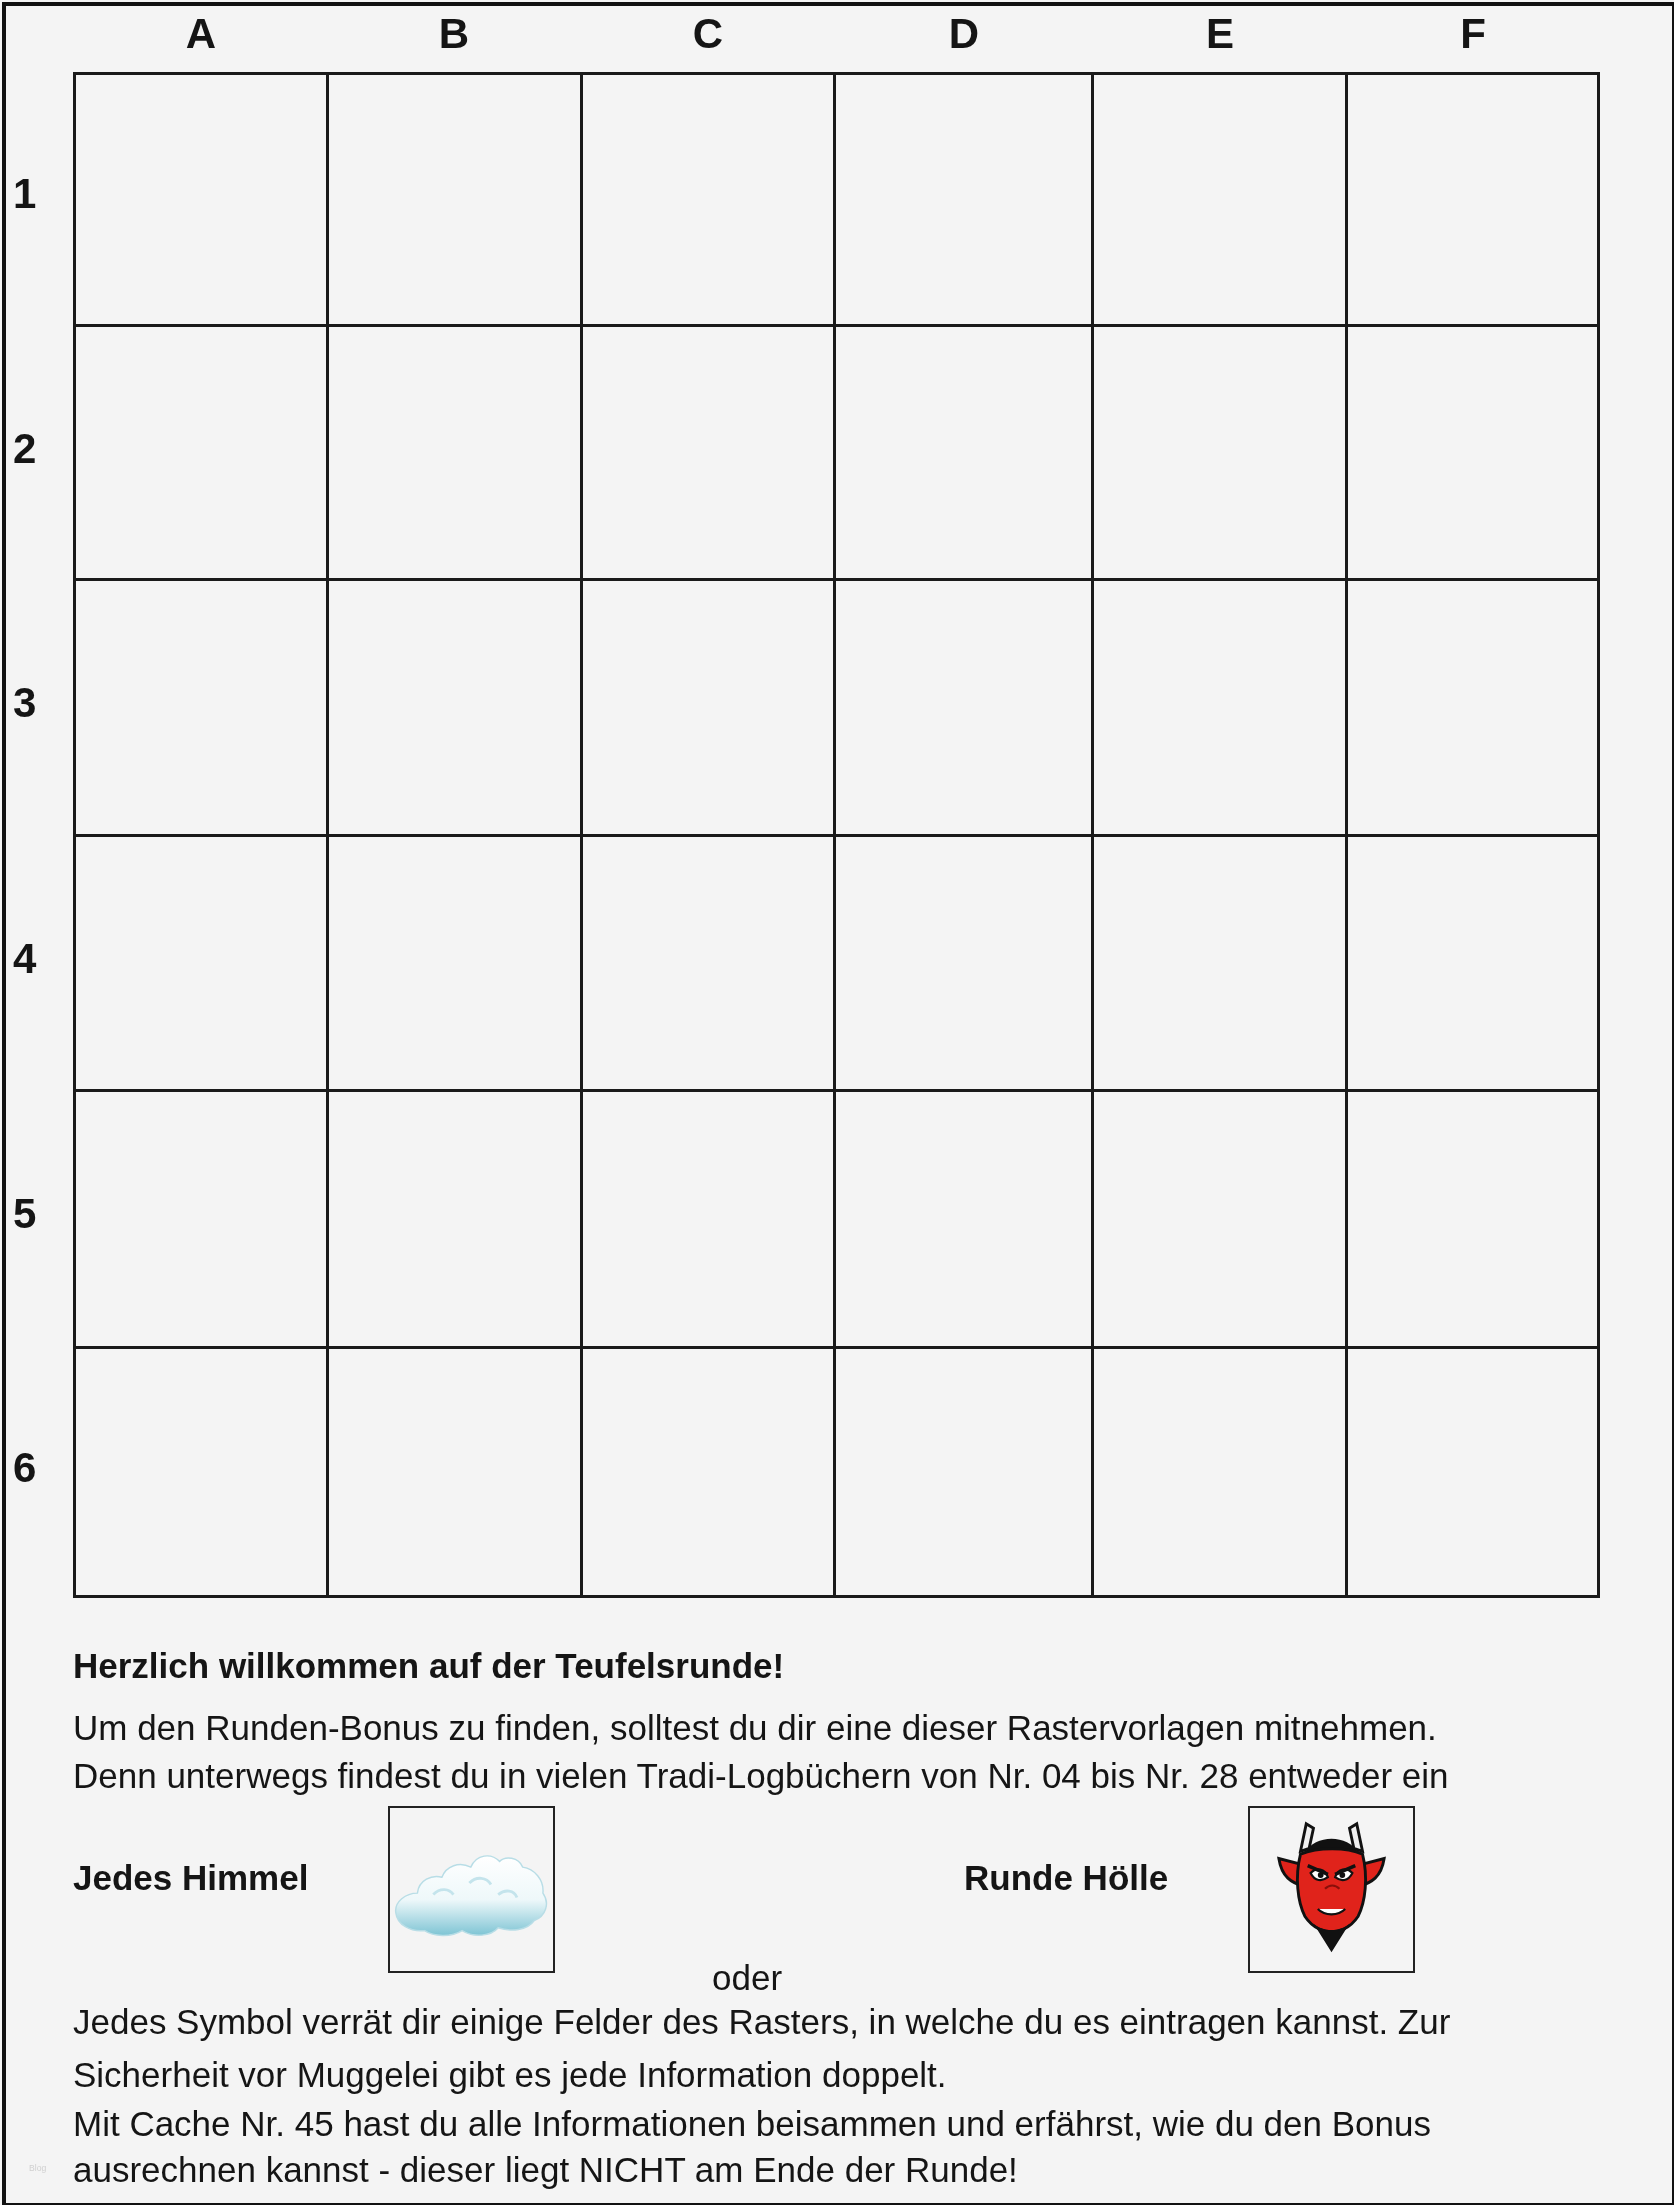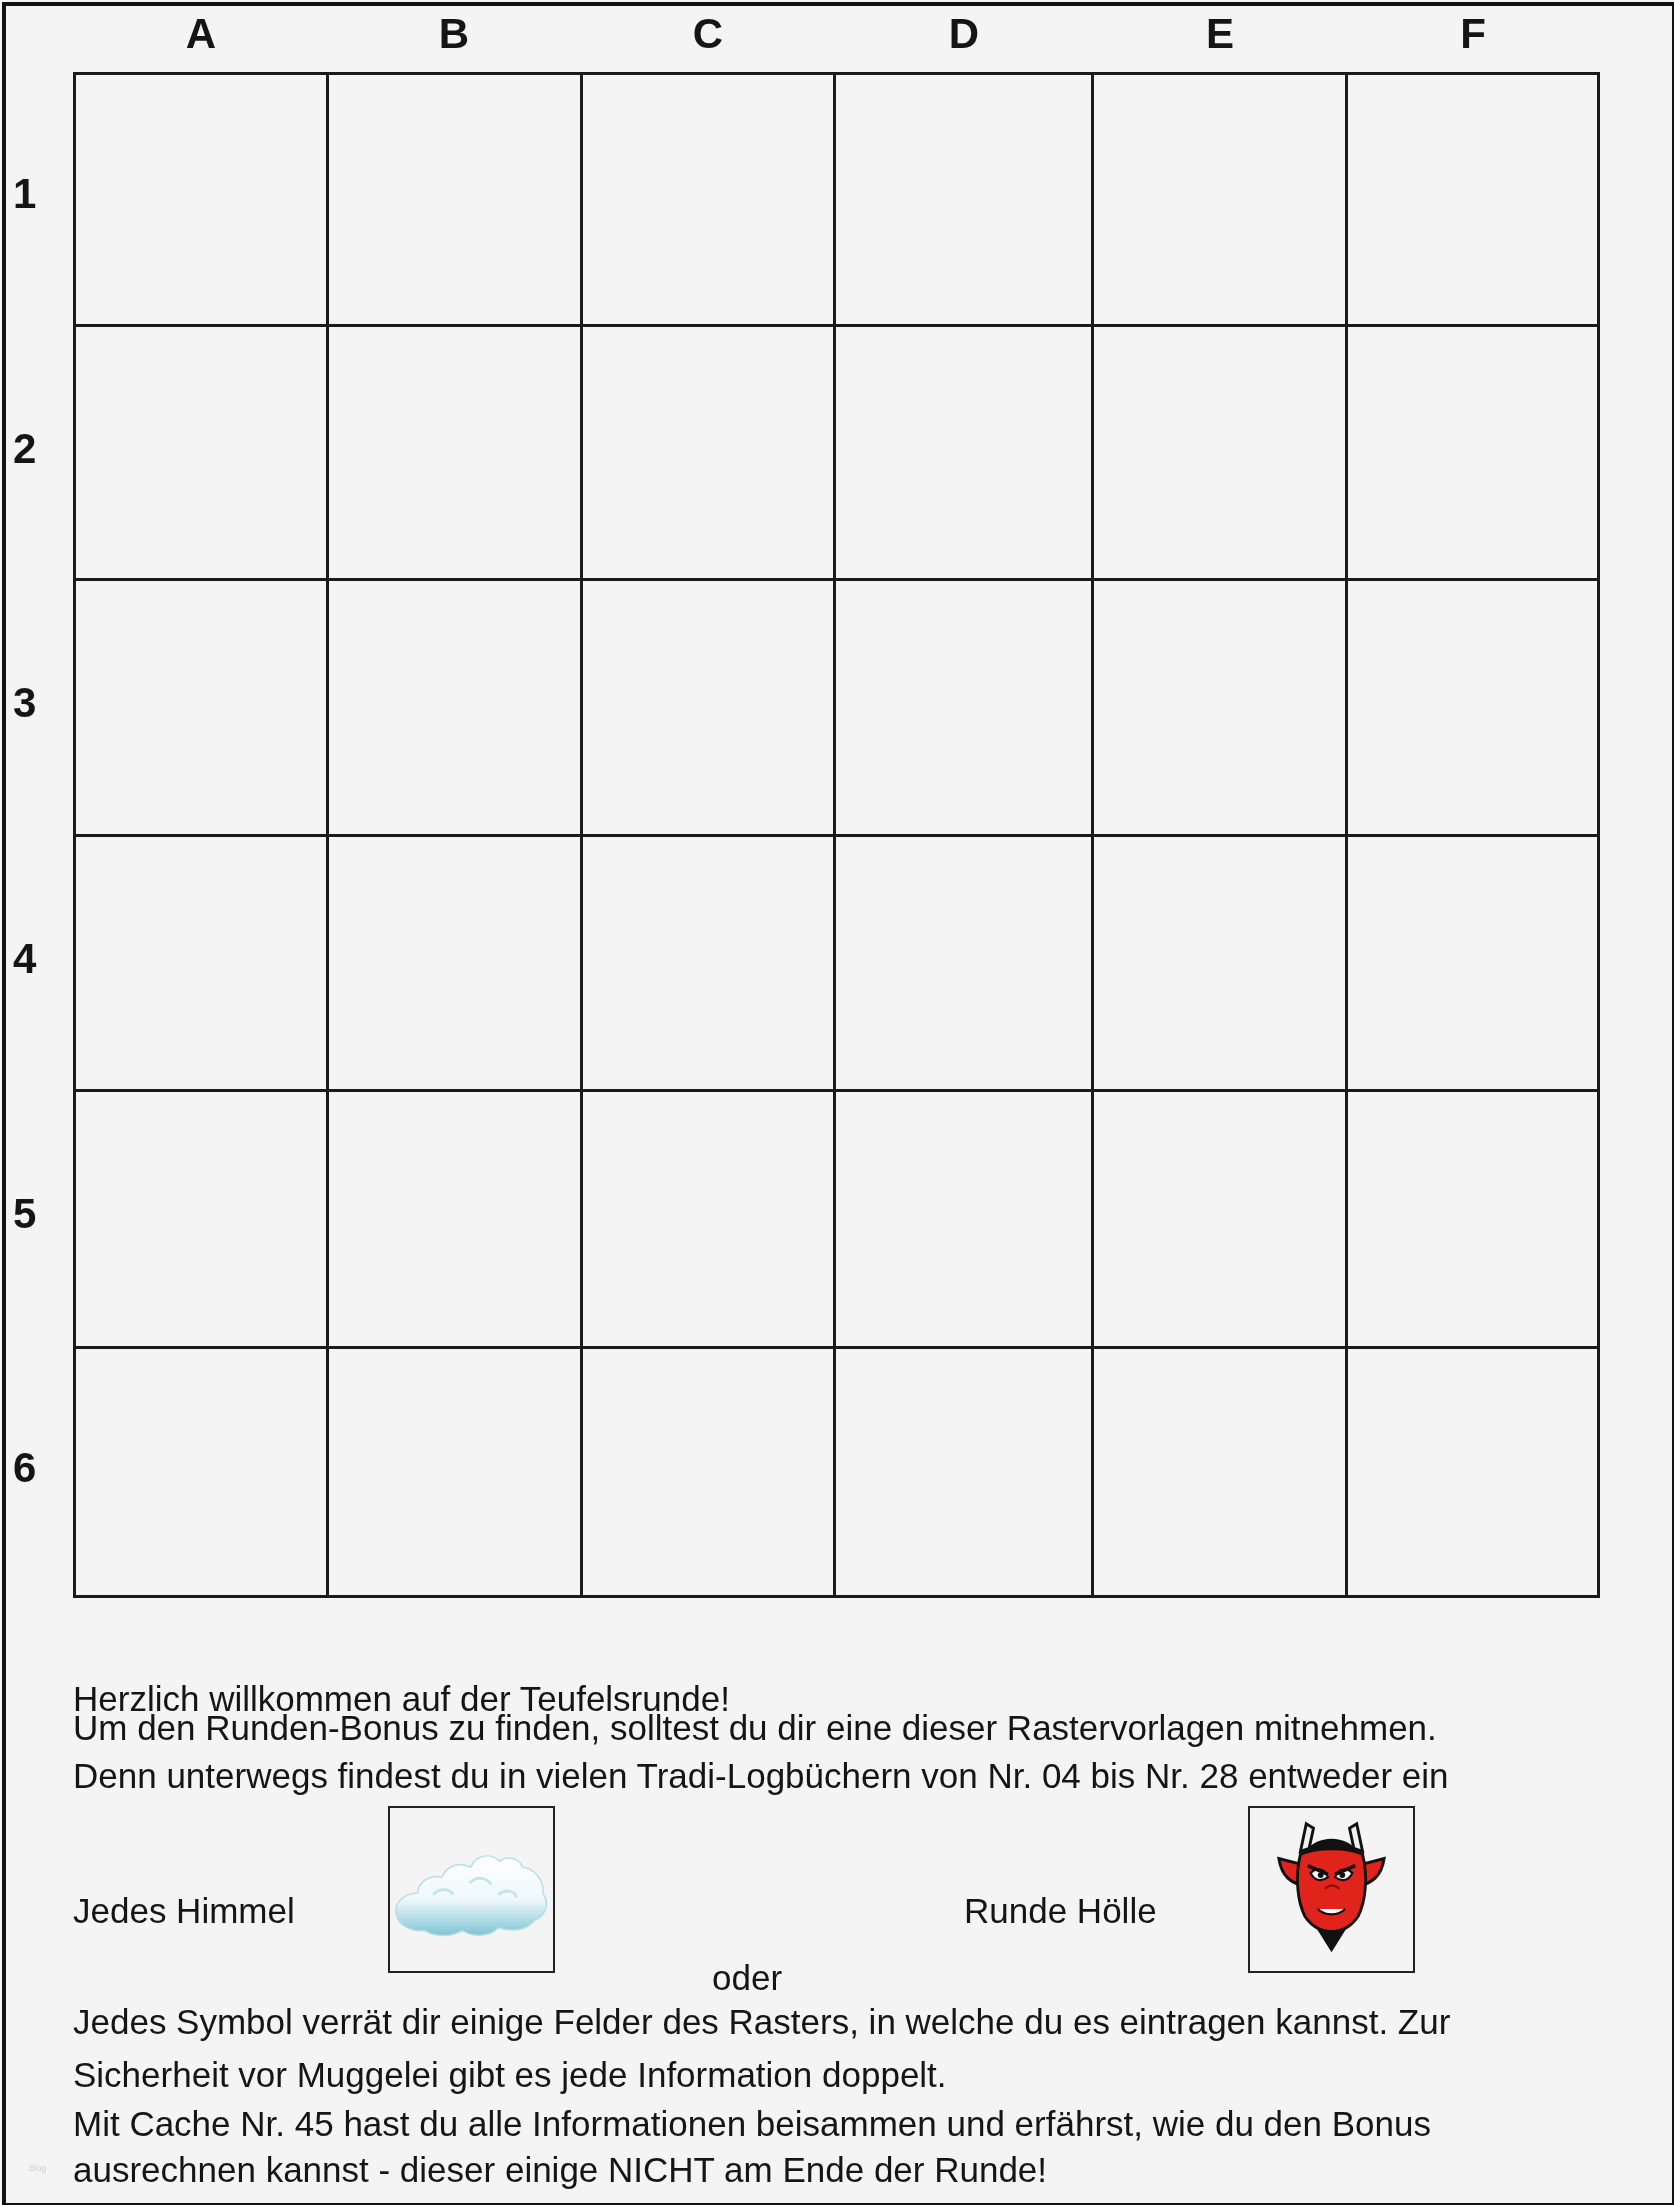--- a/index.html
+++ b/index.html
@@ -6,21 +6,21 @@
   body { width:1675px; height:2205px; background:#f4f4f4; position:relative; overflow:hidden;
          font-family:"Liberation Sans", sans-serif; color:#151515; }
   .frame { position:absolute; left:2.2px; top:2.2px; width:1666px; height:2197px; border:4.3px solid #111; box-sizing:content-box; }
   .col-label { position:absolute; top:8.6px; width:72px; text-align:center; font-weight:bold; font-size:42px; line-height:50px; }
   .row-label { position:absolute; left:13px; width:36px; font-weight:bold; font-size:42px; line-height:50px; }
   .grid { position:absolute; left:73px; top:72px; width:1527px; height:1526px; border:3.6px solid #1a1a1a; box-sizing:border-box; }
   .vline { position:absolute; top:72px; height:1526px; width:2.9px; background:#1a1a1a; }
   .hline { position:absolute; left:73px; width:1527px; height:2.9px; background:#1a1a1a; }
   .cell { position:absolute; }
   .txt { position:absolute; left:73px; white-space:nowrap; font-size:35px; line-height:43px; }
-  .bold { font-weight:normal;margin-top:33px; }
+  .bold { font-weight:bold; }
   .symbox { position:absolute; width:167px; height:167px; border:2.2px solid #222; box-sizing:border-box; background:#f4f4f4; }
   .watermark { position:absolute; left:29px; top:2163px; font-size:8.6px; color:#d0d0d0; }
 </style>
 </head>
 <body>
 
 <div class="frame"></div>
 
 <div class="col-label" style="left:165px">A</div>
 <div class="col-label" style="left:418px">B</div>
@@ -132,16 +132,16 @@
 
     <path d="M104,112 C110,106 118,106 124,112" fill="none" stroke="#8a0f0a" stroke-width="3"></path>
 
     <path d="M94,140 C104,150 122,150 132,140" fill="#fff" stroke="#111" stroke-width="3"></path>
   </svg>
 </div>
 
 <div class="txt" style="top:2000px">Jedes Symbol verrät dir einige Felder des Rasters, in welche du es eintragen kannst. Zur</div>
 <div class="txt" style="top:2053px">Sicherheit vor Muggelei gibt es jede Information doppelt.</div>
 <div class="txt" style="top:2102px">Mit Cache Nr. 45 hast du alle Informationen beisammen und erfährst, wie du den Bonus</div>
-<div class="txt" style="top:2148px">ausrechnen kannst - dieser einige NICHT am Ende der Runde!</div>
+<div class="txt" style="top:2148px">ausrechnen kannst - dieser liegt NICHT am Ende der Runde!</div>
 
 <div class="watermark">Blog</div>
 
 
 </body></html>

